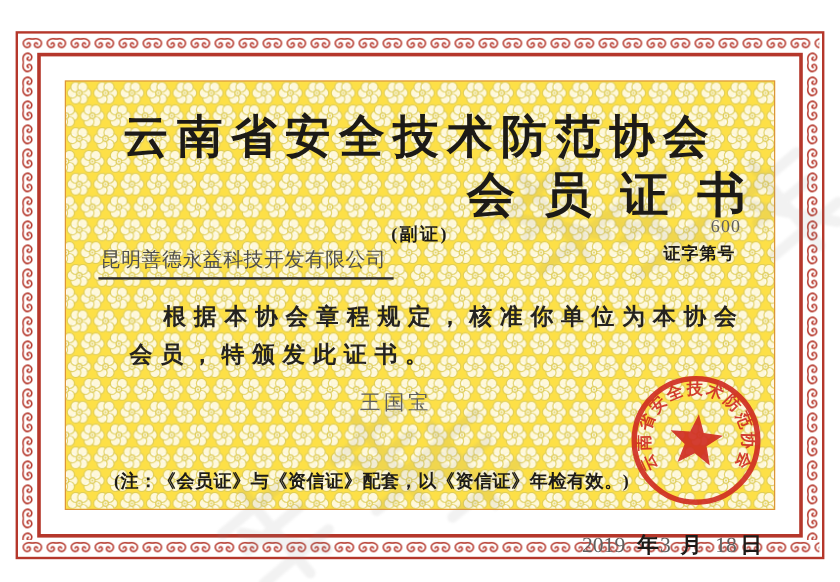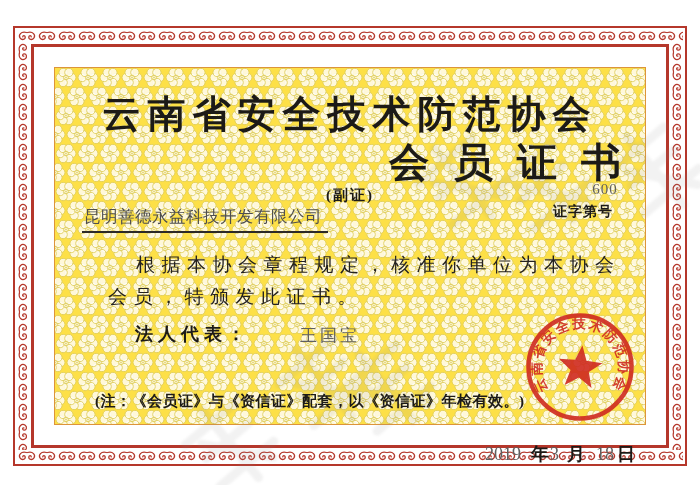--- a/index.html
+++ b/index.html
@@ -54,21 +54,21 @@
     top:118px;left:0;width:100%;text-align:center;
     font-size:15px;font-weight:600;letter-spacing:2px;
   }
   .cert-number{left:505px;top:113px;width:90px;text-align:center;
     font-size:15px;color:var(--typed_gray);letter-spacing:1px;}
   .certno-row{left:482px;top:135px;display:flex;
     font-size:14px;font-weight:600;letter-spacing:1px;margin-left:16px;}
   .company{left:29px;top:138px;font-size:16.5px;color:#4e4e4e;letter-spacing:.5px;}
   .company-underline{position:absolute;left:27px;top:163px;width:246px;height:2px;background:#2c2a27;}
   .body-text{left:53px;top:181px;width:540px;white-space:normal;
-    font-size:19px;font-weight:400;letter-spacing:6.5px;line-height:32px;color:#242220;}
+    font-size:19px;font-weight:700;letter-spacing:6.5px;line-height:32px;color:#242220;}
   .body-line1{display:block;padding-left:28px;}
   .body-line2{display:block;}
   .rep-label{left:80px;top:254px;font-size:18px;font-weight:600;letter-spacing:5px;}
   .rep-name{left:245px;top:256px;font-size:17px;color:var(--typed_gray);letter-spacing:3px;}
   .note{left:40px;top:324px;font-size:15px;font-weight:700;letter-spacing:.5px;}
   .date-row{left:430px;top:374px;font-size:18px;font-weight:600;}
   .date-row .num{color:var(--typed_gray);font-weight:400;}
   .date-row .u-year{margin-left:10px;}
   .date-row .u-month{margin-left:8px;}
   .date-row .u-day{margin-left:3px;}
@@ -170,21 +170,20 @@
           </div>
 
           <div class="t company">昆明善德永益科技开发有限公司</div>
           <div class="company-underline"></div>
 
           <div class="t body-text">
             <span class="body-line1">根据本协会章程规定，核准你单位为本协会</span>
             <span class="body-line2">会员，特颁发此证书。</span>
           </div>
 
-          <div class="t rep-label">法人代表：</div>
           <div class="t rep-name">王国宝</div>
 
           <div class="t note">(注：《会员证》与《资信证》配套，以《资信证》年检有效。)</div>
 
           <div class="t date-row">
             <span class="num">2019</span><span class="u-year">年</span><span class="num n-month">3</span><span class="u-month">月</span><span class="num n-day">18</span><span class="u-day">日</span>
           </div>
         </div>
 
         <svg class="seal" viewBox="0 0 130 130">

